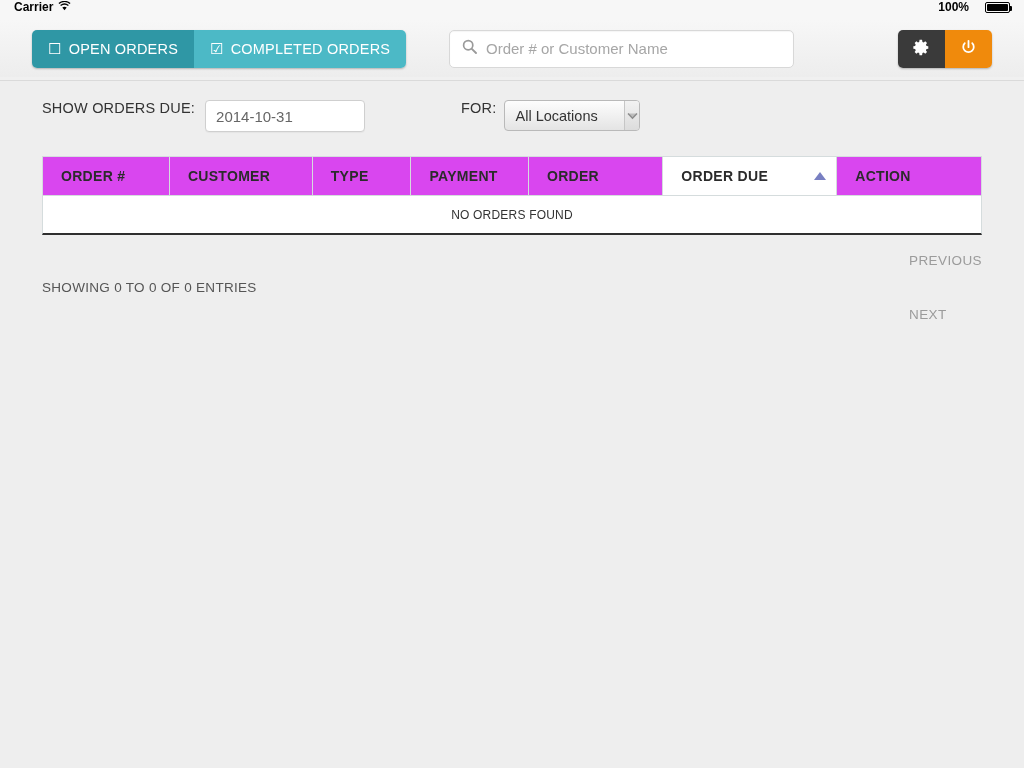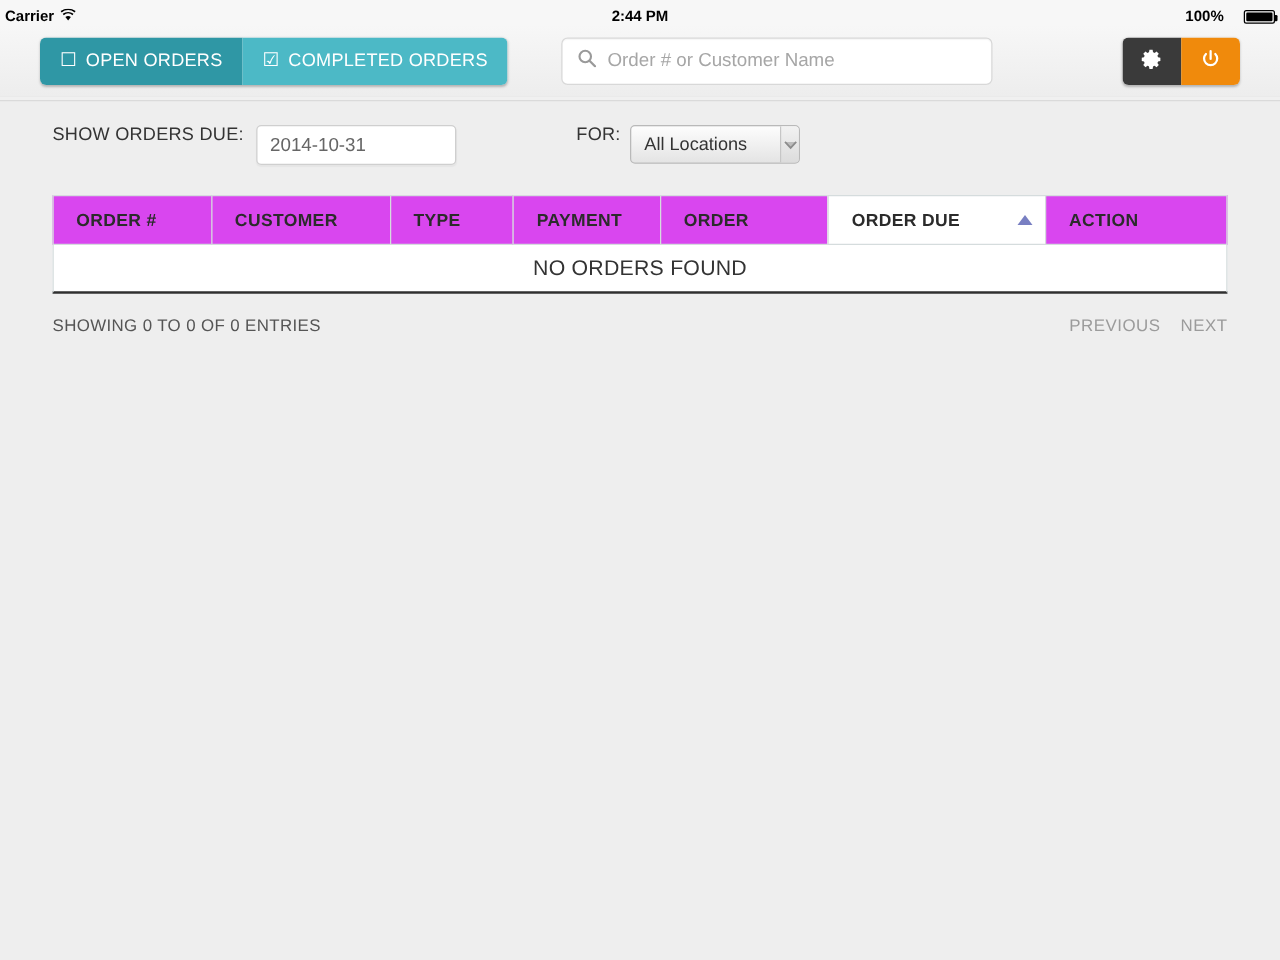--- a/index.html
+++ b/index.html
@@ -15,22 +15,22 @@
     font-family: "Liberation Sans", sans-serif;
     background: #eeeeee;
     -webkit-font-smoothing: antialiased;
   }
 
   
   #status-bar {
     height: 20px;
     background: #f7f7f7;
     display: flex;
-    align-items: flex-end;
-    padding: 0 4px;
+    align-items: flex-start;
+    padding: 0 14px;
     font-size: 12px;
     font-weight: bold;
     color: #000;
     position: relative;
   }
   #status-left { display: flex; align-items: center; gap: 5px; }
   #status-center {
     position: absolute;
     left: 0; right: 0;
     text-align: center;
@@ -247,35 +247,35 @@
     border-right: 6px solid transparent;
     border-bottom: 8px solid #787fc2;
   }
   #orders-table td {
     background: #ffffff;
     border-left: 1px solid #d5dcdd;
     border-right: 1px solid #d5dcdd;
     border-bottom: 2px solid #2f2f2f;
     height: 39px;
     text-align: center;
-    font-size: 17px;
+    font-size: 12px;
     color: #333;
     letter-spacing: .2px;
   }
 
   
   #table-footer {
     display: flex;
     align-items: center;
     margin-top: 18px;
     font-size: 13.5px;
     letter-spacing: .3px;
   }
   #showing-entries { color: #555; }
-  #pagination { margin-left: auto; display: flex; gap: 16px; }
+  #pagination { margin-left: auto; display: flex; gap: 39px; flex-direction: column; }
   .page-btn {
     color: #9b9b9b;
     cursor: default;
     letter-spacing: .4px;
   }
 </style>
 </head>
 <body>
 
 <div id="status-bar">

